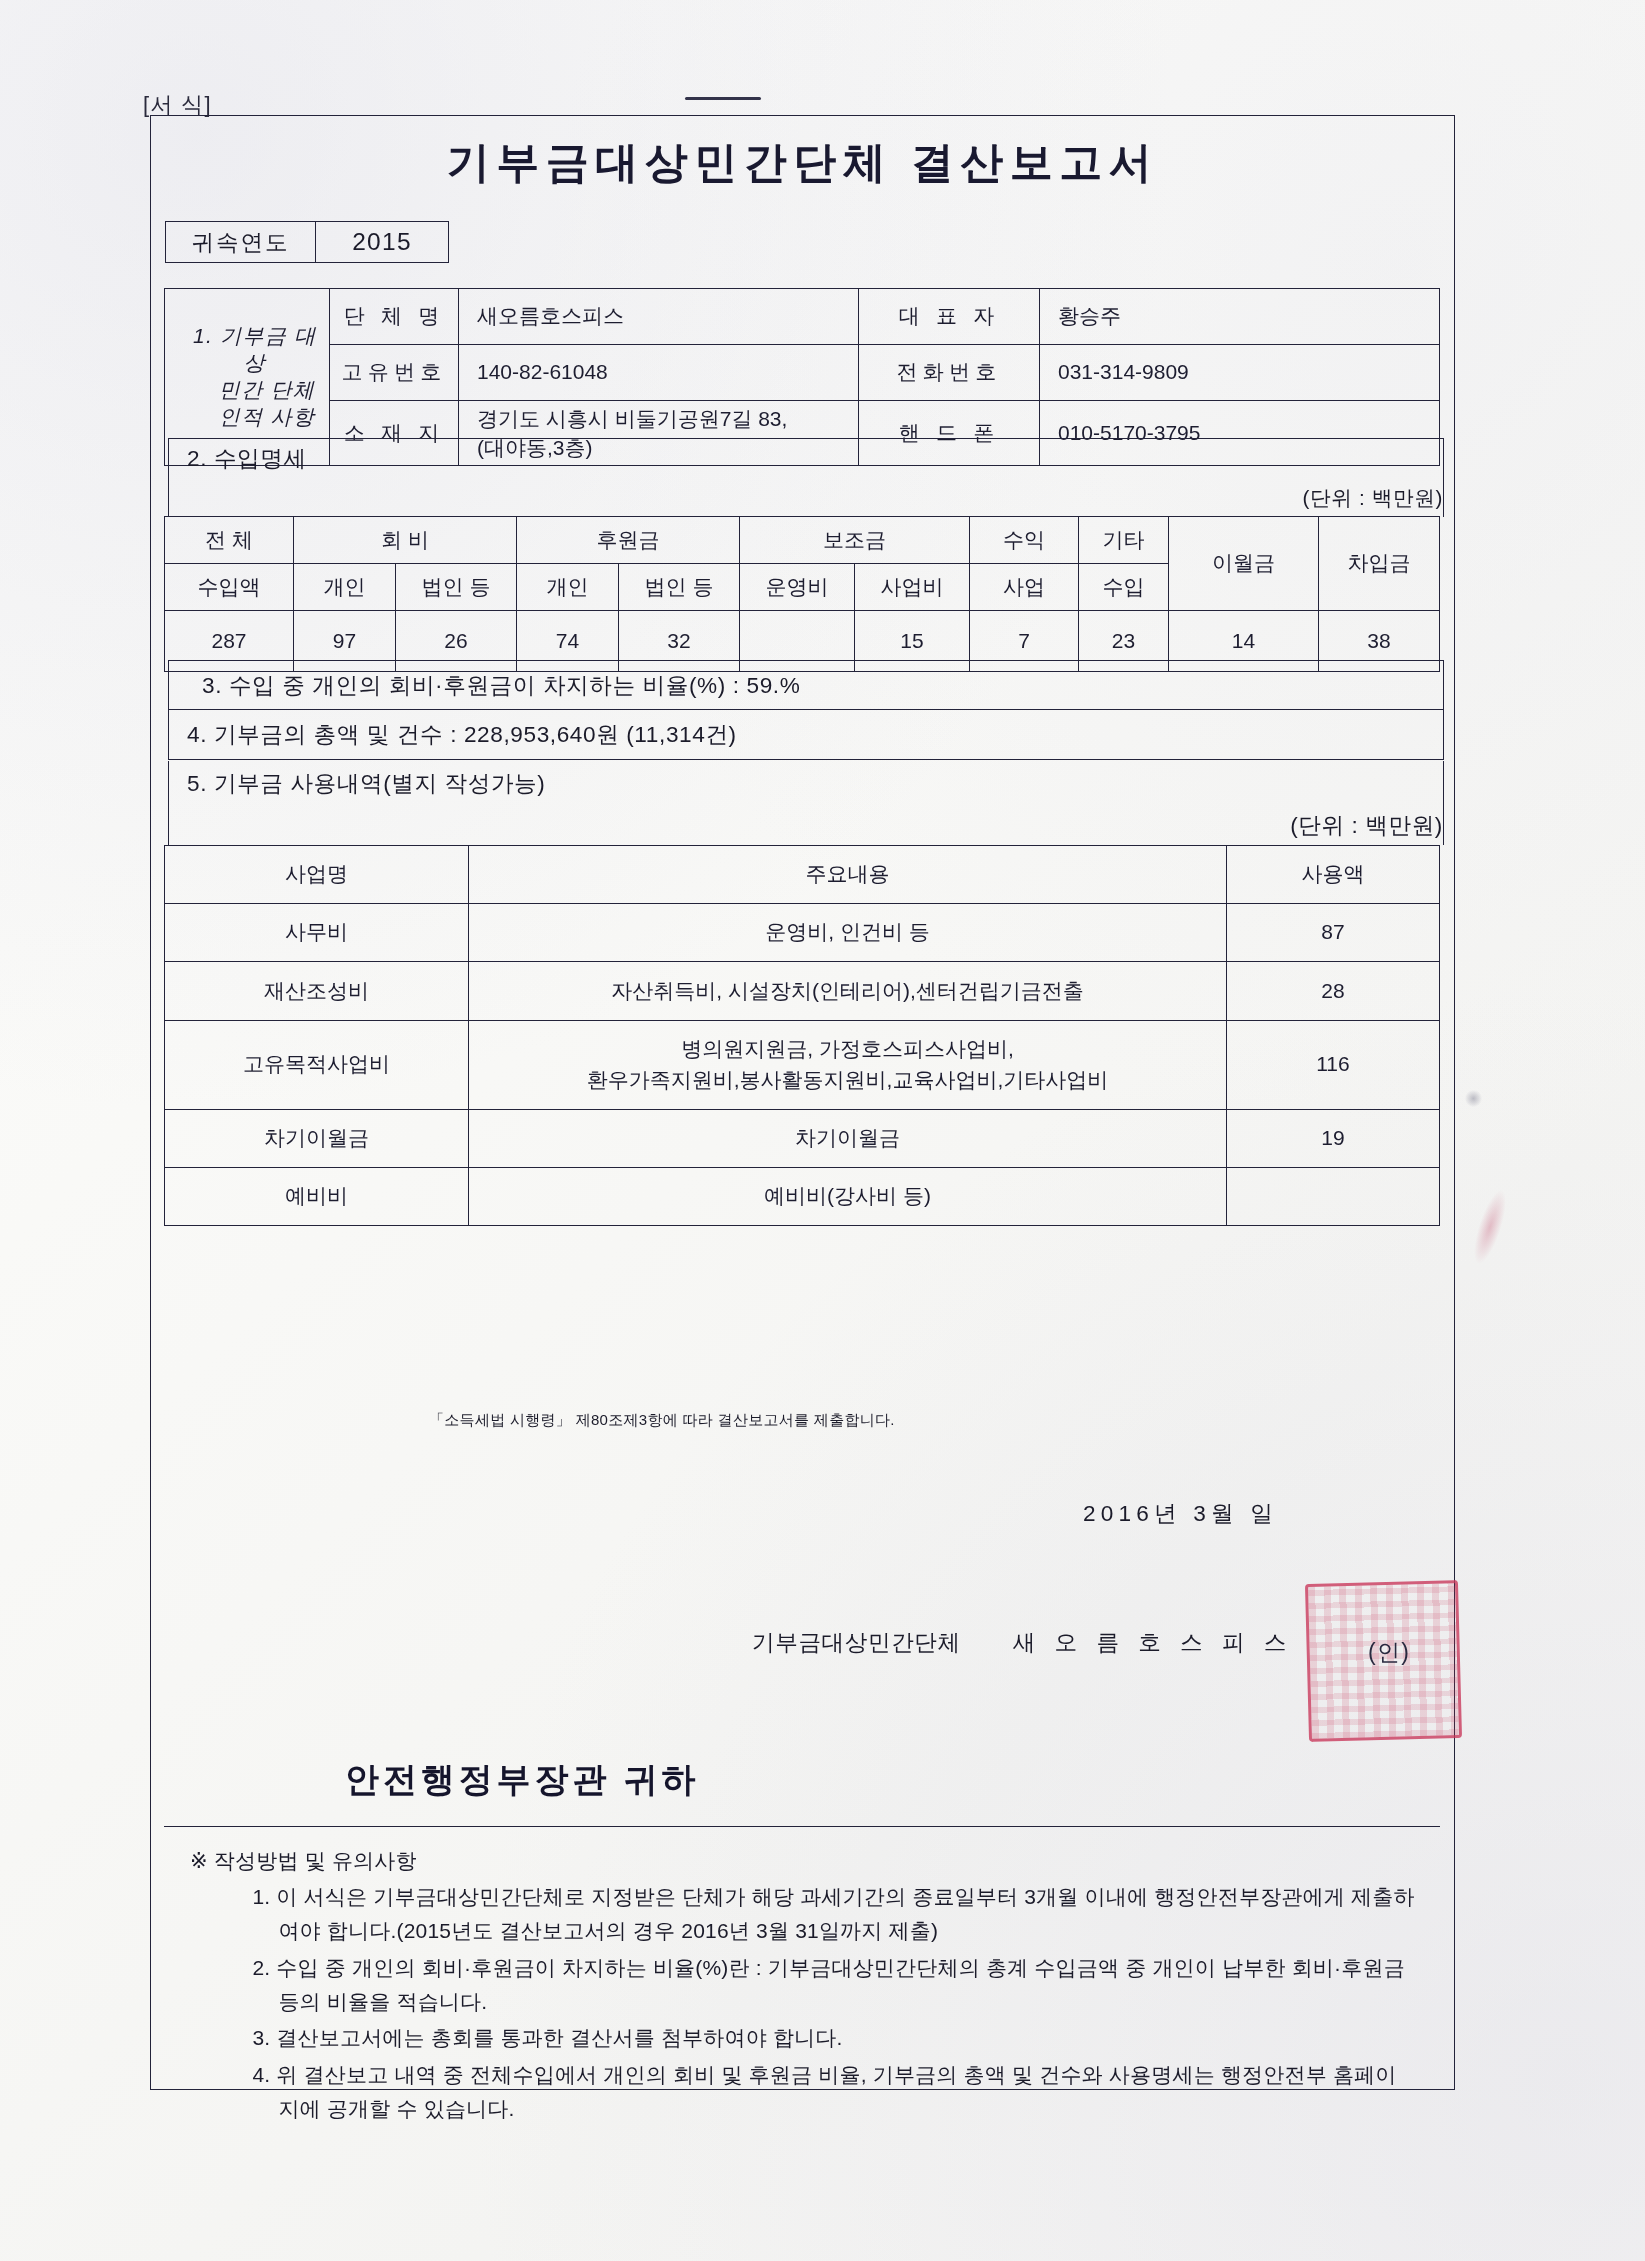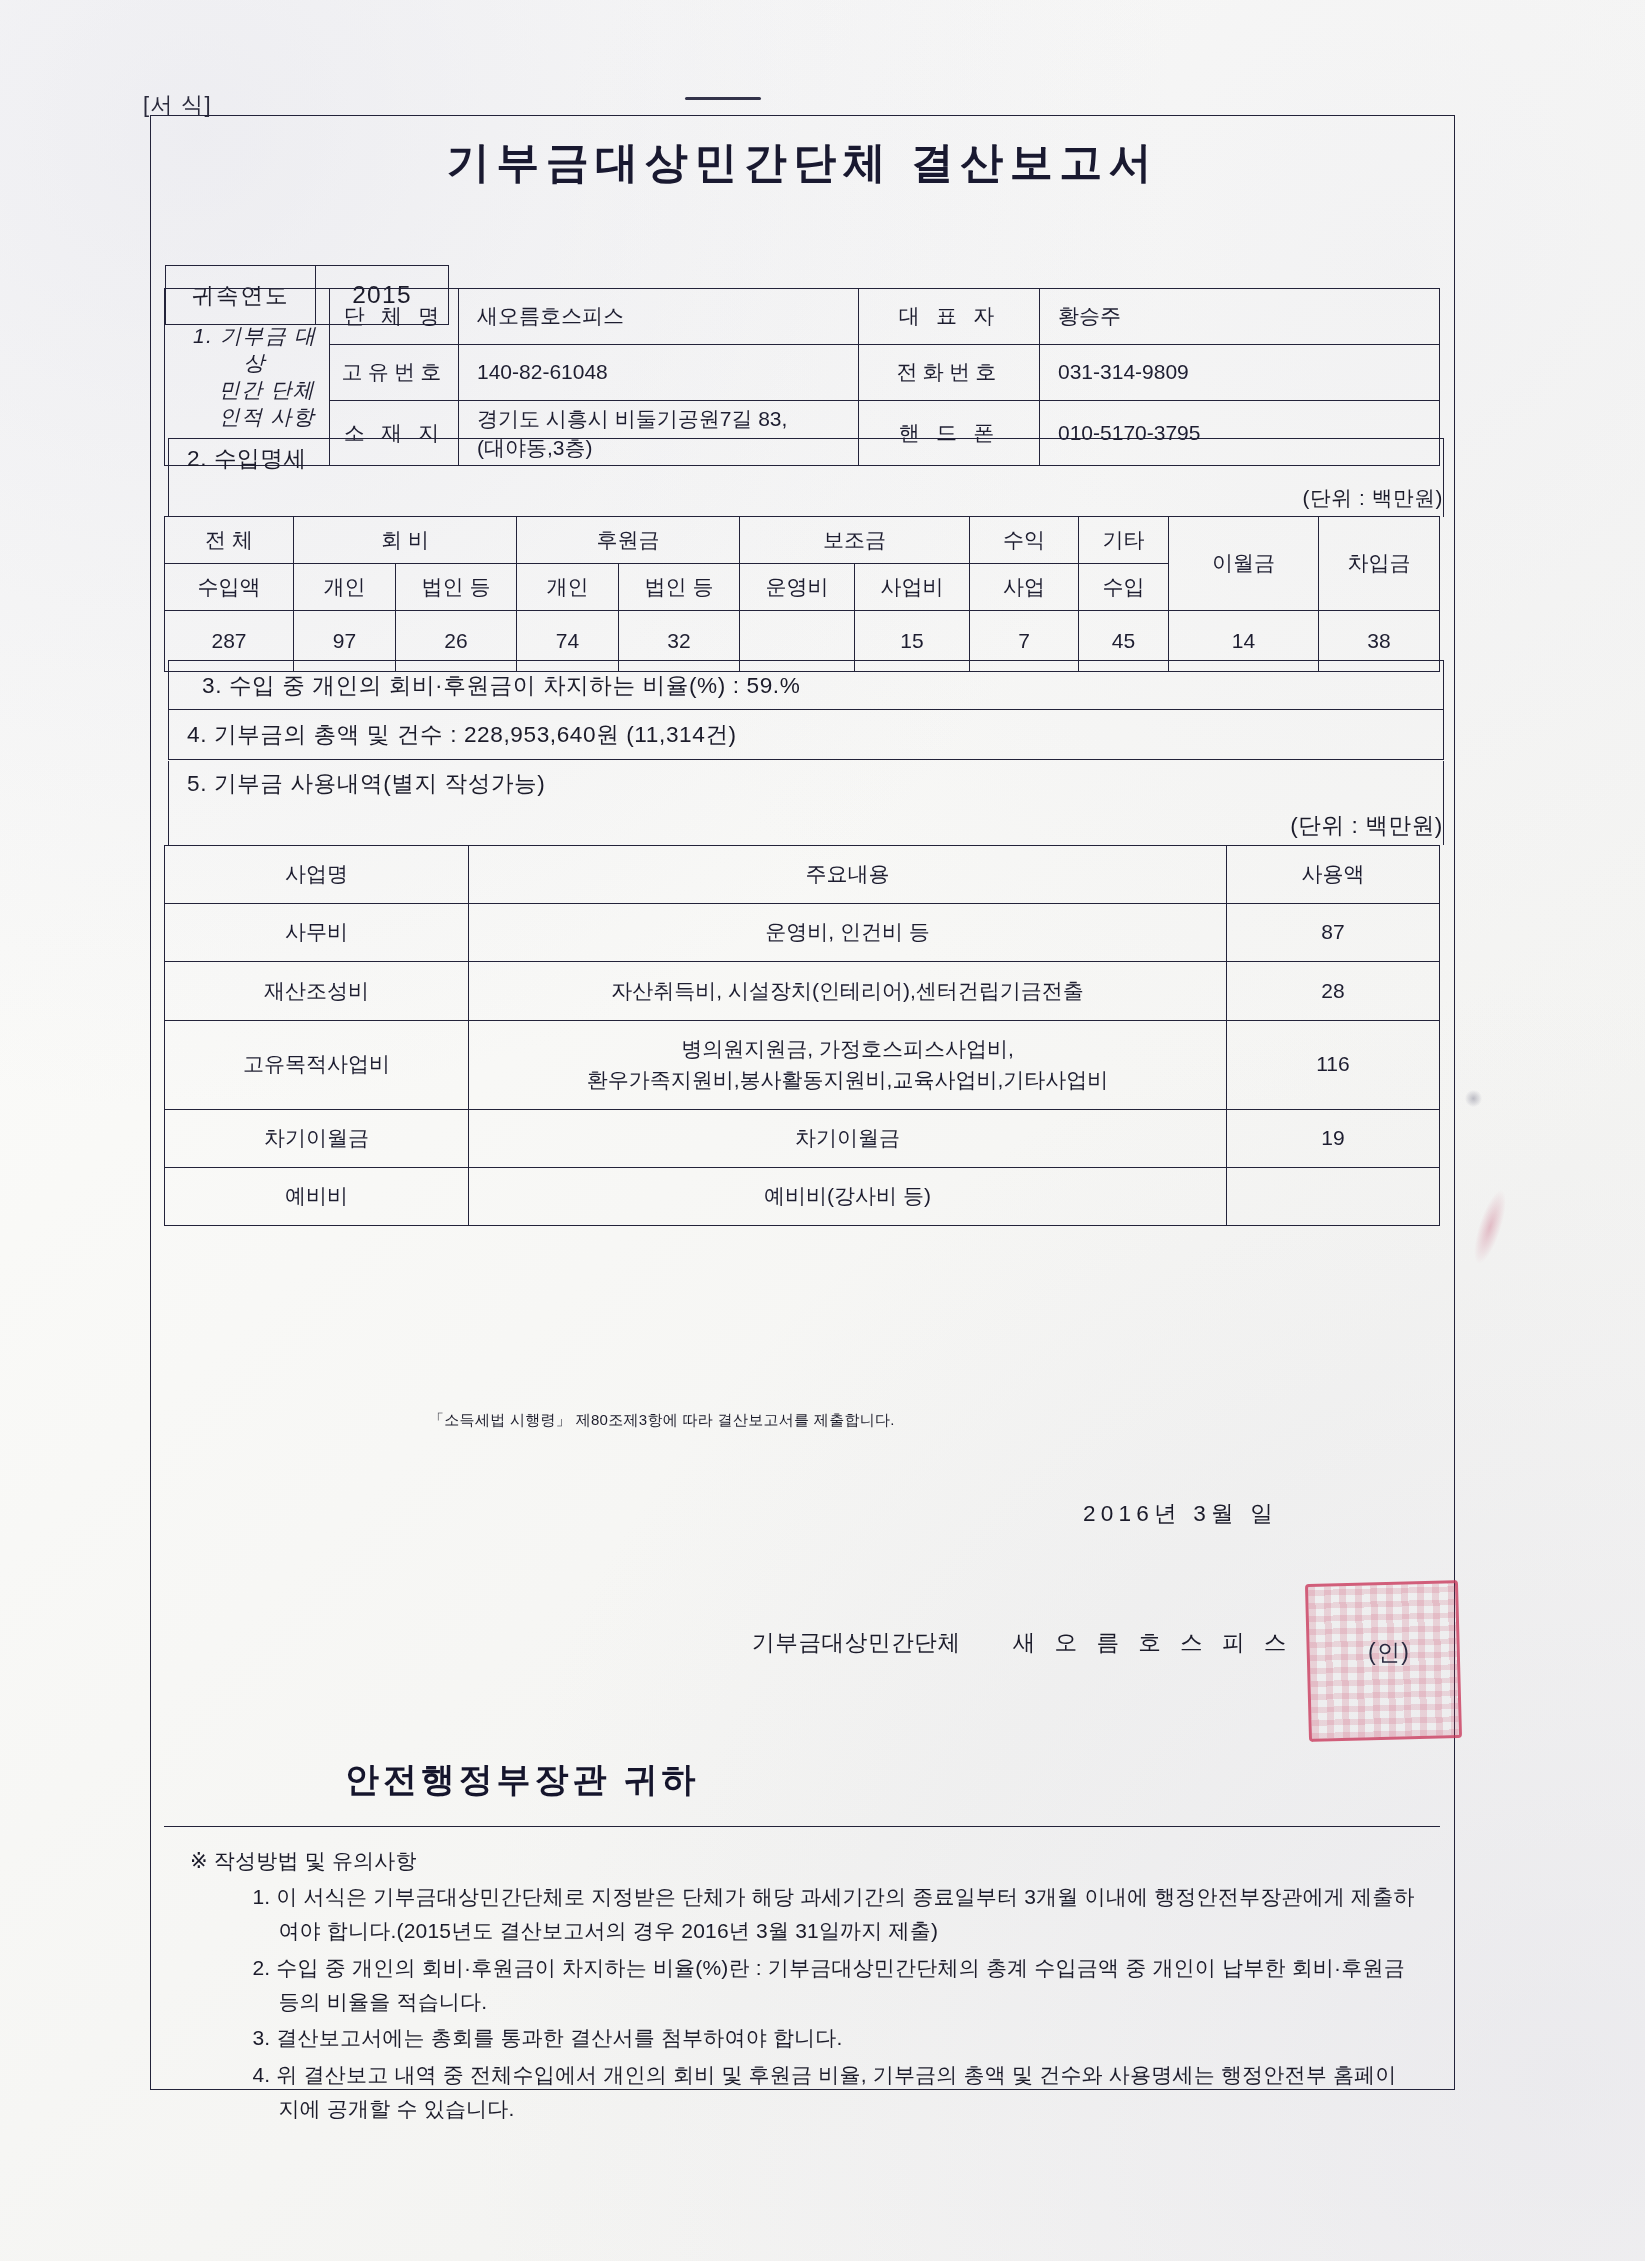--- a/index.html
+++ b/index.html
@@ -66,26 +66,25 @@
     letter-spacing: 6.5px;
     color: #191930;
   }
 
   
   .year-box {
     position: absolute;
     left: 14px;
     top: 105px;
     width: 284px;
-    height: 60px;
+    height: 42px;
     border: 1.9px solid #23233a;
     box-sizing: border-box;
     display: flex;
     align-items: center;
-    margin-top: 44px;
   }
   .year-label {
     width: 150px;
     height: 100%;
     display: flex;
     align-items: center;
     justify-content: center;
     font-size: 22.6px;
     letter-spacing: 1.9px;
     border-right: 1.9px solid #23233a;
@@ -375,21 +374,21 @@
       </tr>
       <tr>
         <td style="height:54px">287</td>
         <td>97</td>
         <td>26</td>
         <td>74</td>
         <td>32</td>
         <td></td>
         <td>15</td>
         <td>7</td>
-        <td>45</td>
+        <td>23</td>
         <td>14</td>
         <td>38</td>
       </tr>
     </tbody>
       </table>
 
     <div class="sec-line" style="top:544px;height:50px;padding-left:33px;">3. 수입 중 개인의 회비·후원금이 차지하는 비율(%) : 59.%</div>
 
     <div class="sec-line" style="top:594px;height:50px;border-top:none;">4. 기부금의 총액 및 건수 : 228,953,640원 (11,314건)</div>
 

